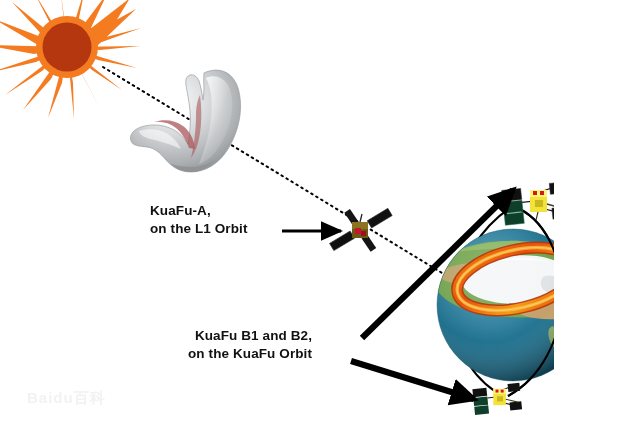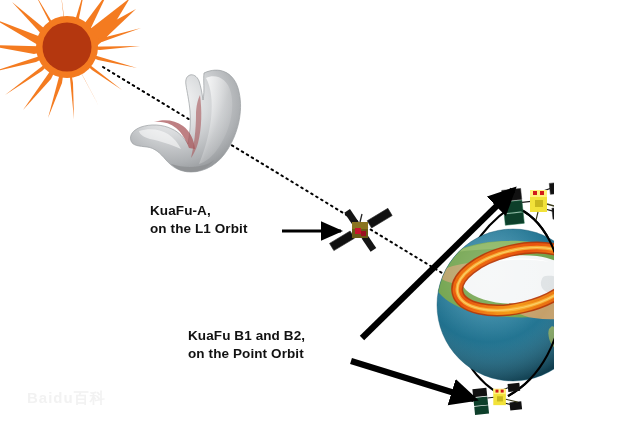--- a/index.html
+++ b/index.html
@@ -25,21 +25,21 @@
     position: absolute;
     font-family: "Liberation Sans", sans-serif;
     font-size: 13.5px;
     font-weight: bold;
     color: #111111;
     line-height: 18px;
     white-space: nowrap;
     letter-spacing: 0.1px;
   }
   #label-kuafu-a { left: 150px; top: 202px; }
-  #label-kuafu-b { left: 188px; top: 327px; }
+  #label-kuafu-b { left: 188px; top: 327px; text-align: right; }
   .label .line { display: block; }
   #watermark {
     position: absolute;
     left: 27px;
     top: 389px;
     font-family: "Liberation Sans", sans-serif;
     font-size: 15px;
     font-weight: bold;
     color: #f2f2f2;
     letter-spacing: 1px;
@@ -304,18 +304,18 @@
     <path d="M351 361 L 474 399" stroke="#000000" stroke-width="6.2" fill="none" marker-end="url(#arrowThick)"></path>
   </svg>
 
   <div class="label" id="label-kuafu-a">
     <span class="line">KuaFu-A,</span>
     <span class="line">on the L1 Orbit</span>
   </div>
 
   <div class="label" id="label-kuafu-b">
     <span class="line">KuaFu B1 and B2,</span>
-    <span class="line">on the Point Orbit</span>
+    <span class="line">on the KuaFu Orbit</span>
   </div>
 
   <div id="watermark">Baidu百科</div>
 
 </div>
 
 </body></html>

